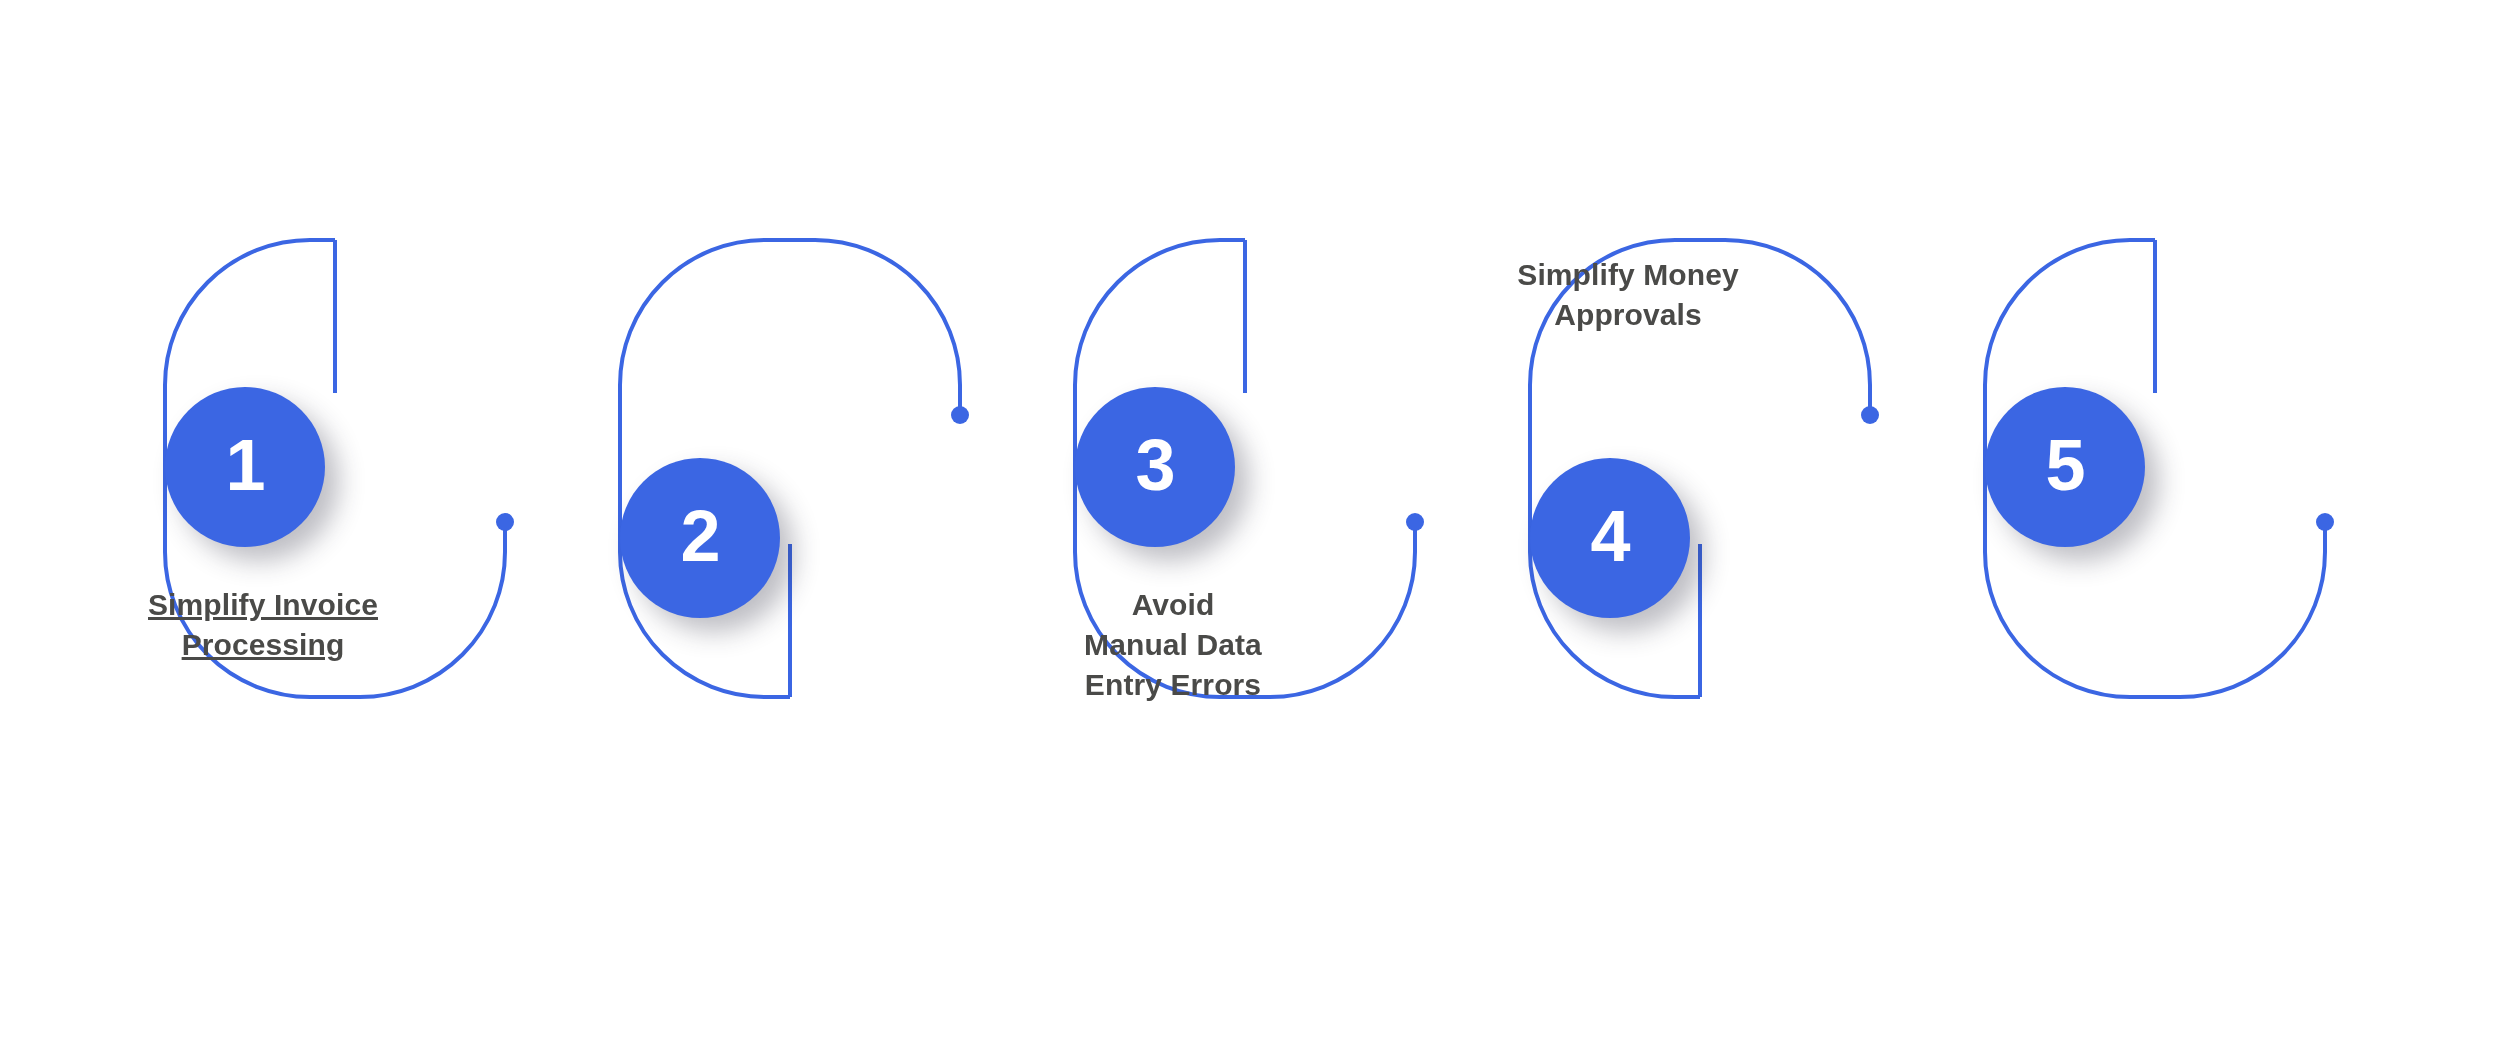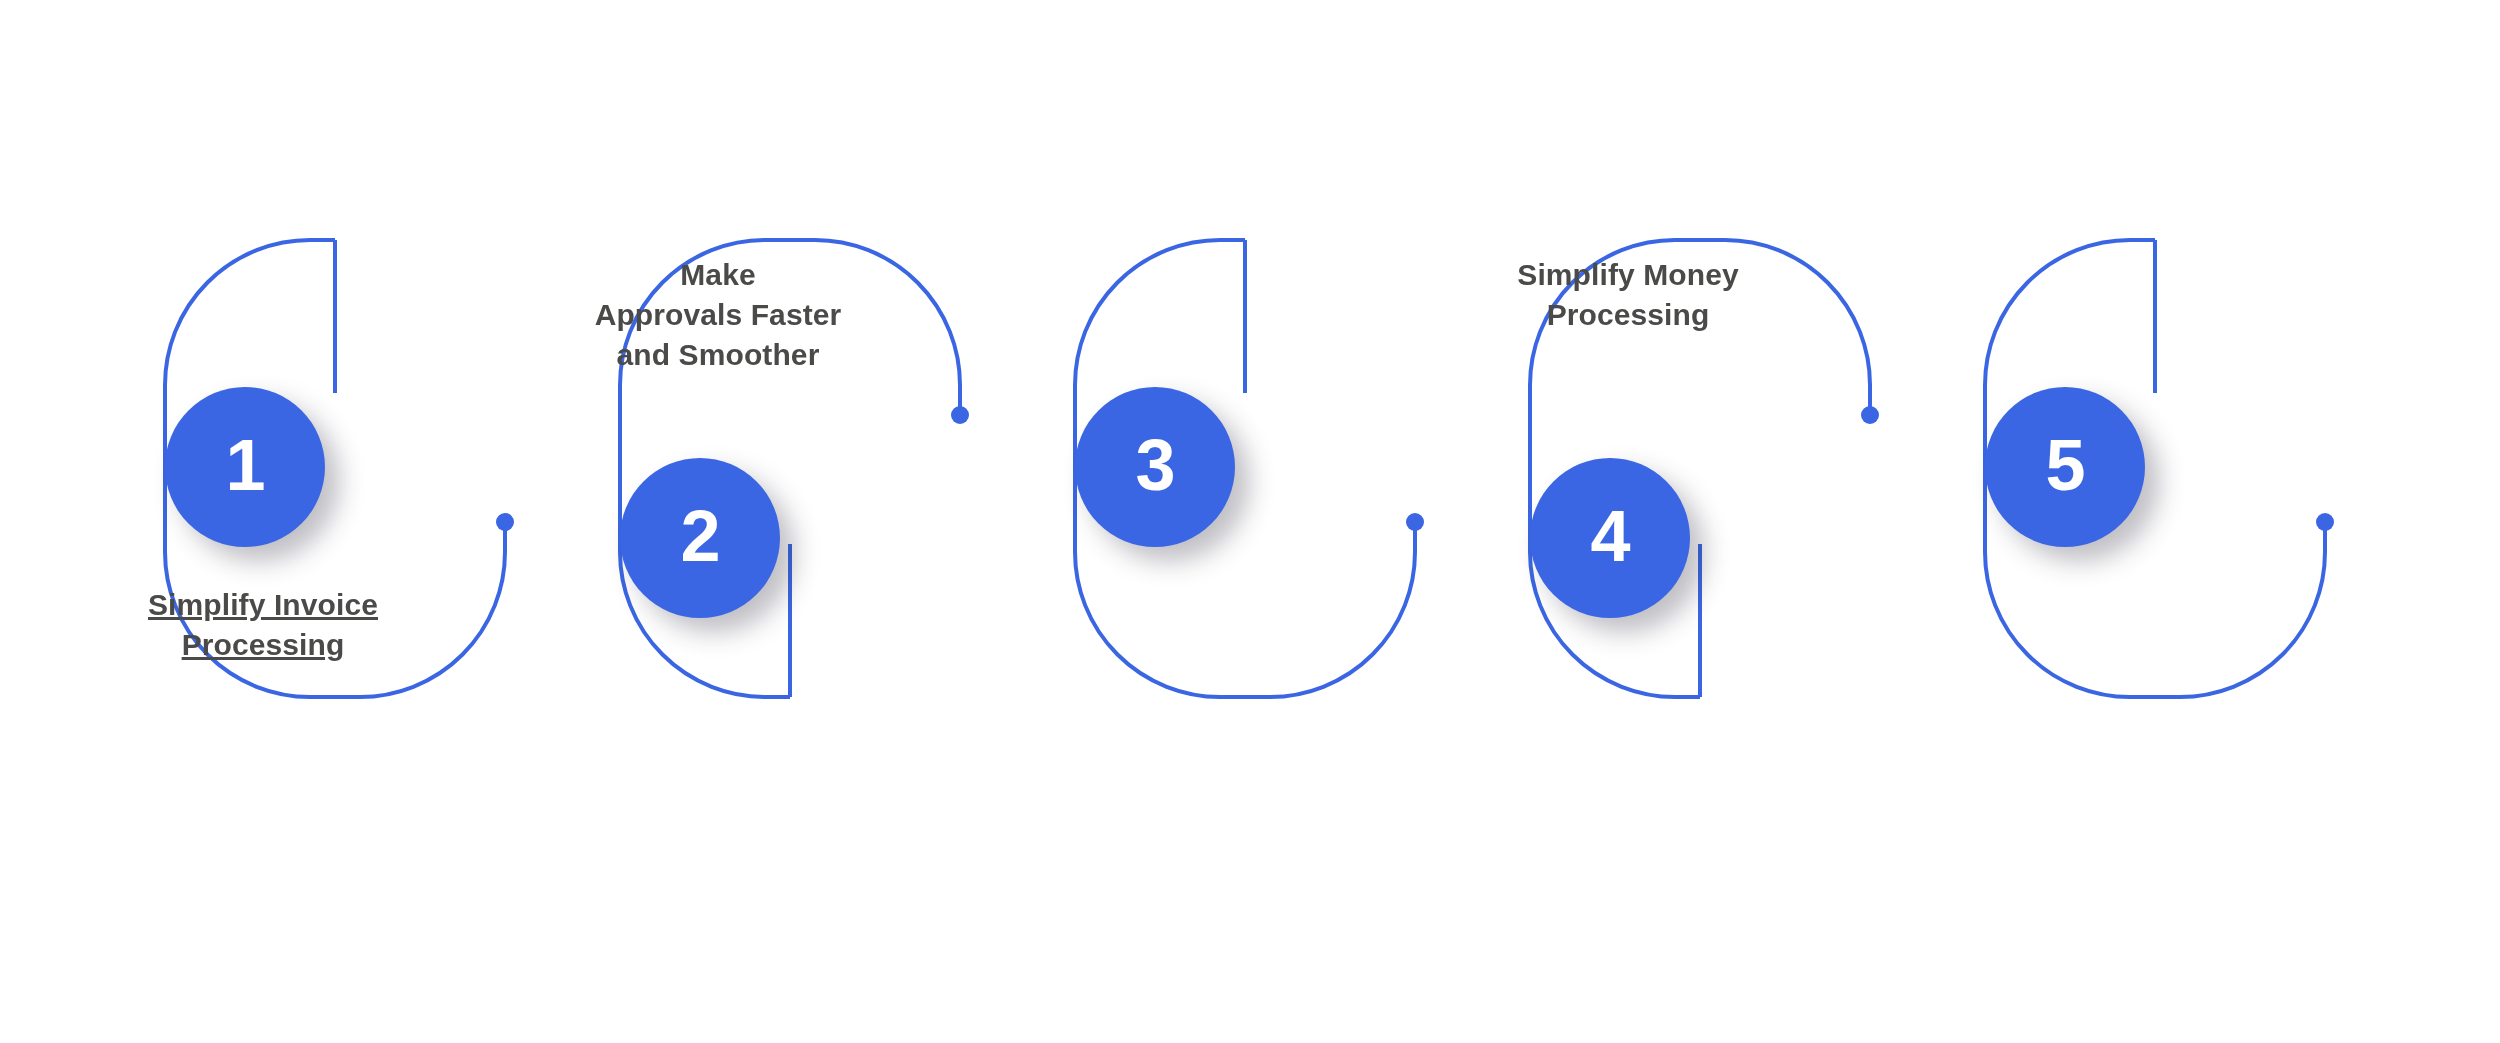--- a/index.html
+++ b/index.html
@@ -72,49 +72,49 @@
       <svg viewBox="0 0 500 1043">
         <g transform="translate(0,937) scale(1,-1)">
           <path d="M 265 240 L 240 240 A 145 145 0 0 0 95 385 L 95 552 A 145 145 0 0 0 240 697 L 290 697 A 145 145 0 0 0 435 552 L 435 522" fill="none" stroke="#3b66e3" stroke-width="4" stroke-linecap="butt"></path>
           <path d="M 265 240 L 265 393" fill="none" stroke="#3b66e3" stroke-width="4"></path>
           <circle cx="435" cy="522" r="9" fill="#3b66e3"></circle>
         </g>
       </svg>
       <div class="badge" style="background: rgb(59, 102, 227); color: rgb(255, 255, 255);">
         <span class="badge-num">2</span>
       </div>
-      <div class="caption" style="color: rgb(74, 74, 72);">Make
-Approvals Faster
-and Smoother</div>
     </div>
     <div class="step down" style="left: 980px;">
       <svg viewBox="0 0 500 1043">
         <g>
           <path d="M 265 240 L 240 240 A 145 145 0 0 0 95 385 L 95 552 A 145 145 0 0 0 240 697 L 290 697 A 145 145 0 0 0 435 552 L 435 522" fill="none" stroke="#3b66e3" stroke-width="4" stroke-linecap="butt"></path>
           <path d="M 265 240 L 265 393" fill="none" stroke="#3b66e3" stroke-width="4"></path>
           <circle cx="435" cy="522" r="9" fill="#3b66e3"></circle>
         </g>
       </svg>
       <div class="badge" style="background: rgb(59, 102, 227); color: rgb(255, 255, 255);">
         <span class="badge-num">3</span>
       </div>
+      <div class="caption" style="color: rgb(74, 74, 72);">Avoid
+Manual Data
+Entry Errors</div>
     </div>
     <div class="step up" style="left: 1435px;">
       <svg viewBox="0 0 500 1043">
         <g transform="translate(0,937) scale(1,-1)">
           <path d="M 265 240 L 240 240 A 145 145 0 0 0 95 385 L 95 552 A 145 145 0 0 0 240 697 L 290 697 A 145 145 0 0 0 435 552 L 435 522" fill="none" stroke="#3b66e3" stroke-width="4" stroke-linecap="butt"></path>
           <path d="M 265 240 L 265 393" fill="none" stroke="#3b66e3" stroke-width="4"></path>
           <circle cx="435" cy="522" r="9" fill="#3b66e3"></circle>
         </g>
       </svg>
       <div class="badge" style="background: rgb(59, 102, 227); color: rgb(255, 255, 255);">
         <span class="badge-num">4</span>
       </div>
       <div class="caption" style="color: rgb(74, 74, 72);">Simplify Money
-Processing</div>
+Approvals</div>
     </div>
     <div class="step down" style="left: 1890px;">
       <svg viewBox="0 0 500 1043">
         <g>
           <path d="M 265 240 L 240 240 A 145 145 0 0 0 95 385 L 95 552 A 145 145 0 0 0 240 697 L 290 697 A 145 145 0 0 0 435 552 L 435 522" fill="none" stroke="#3b66e3" stroke-width="4" stroke-linecap="butt"></path>
           <path d="M 265 240 L 265 393" fill="none" stroke="#3b66e3" stroke-width="4"></path>
           <circle cx="435" cy="522" r="9" fill="#3b66e3"></circle>
         </g>
       </svg>
       <div class="badge" style="background: rgb(59, 102, 227); color: rgb(255, 255, 255);">

